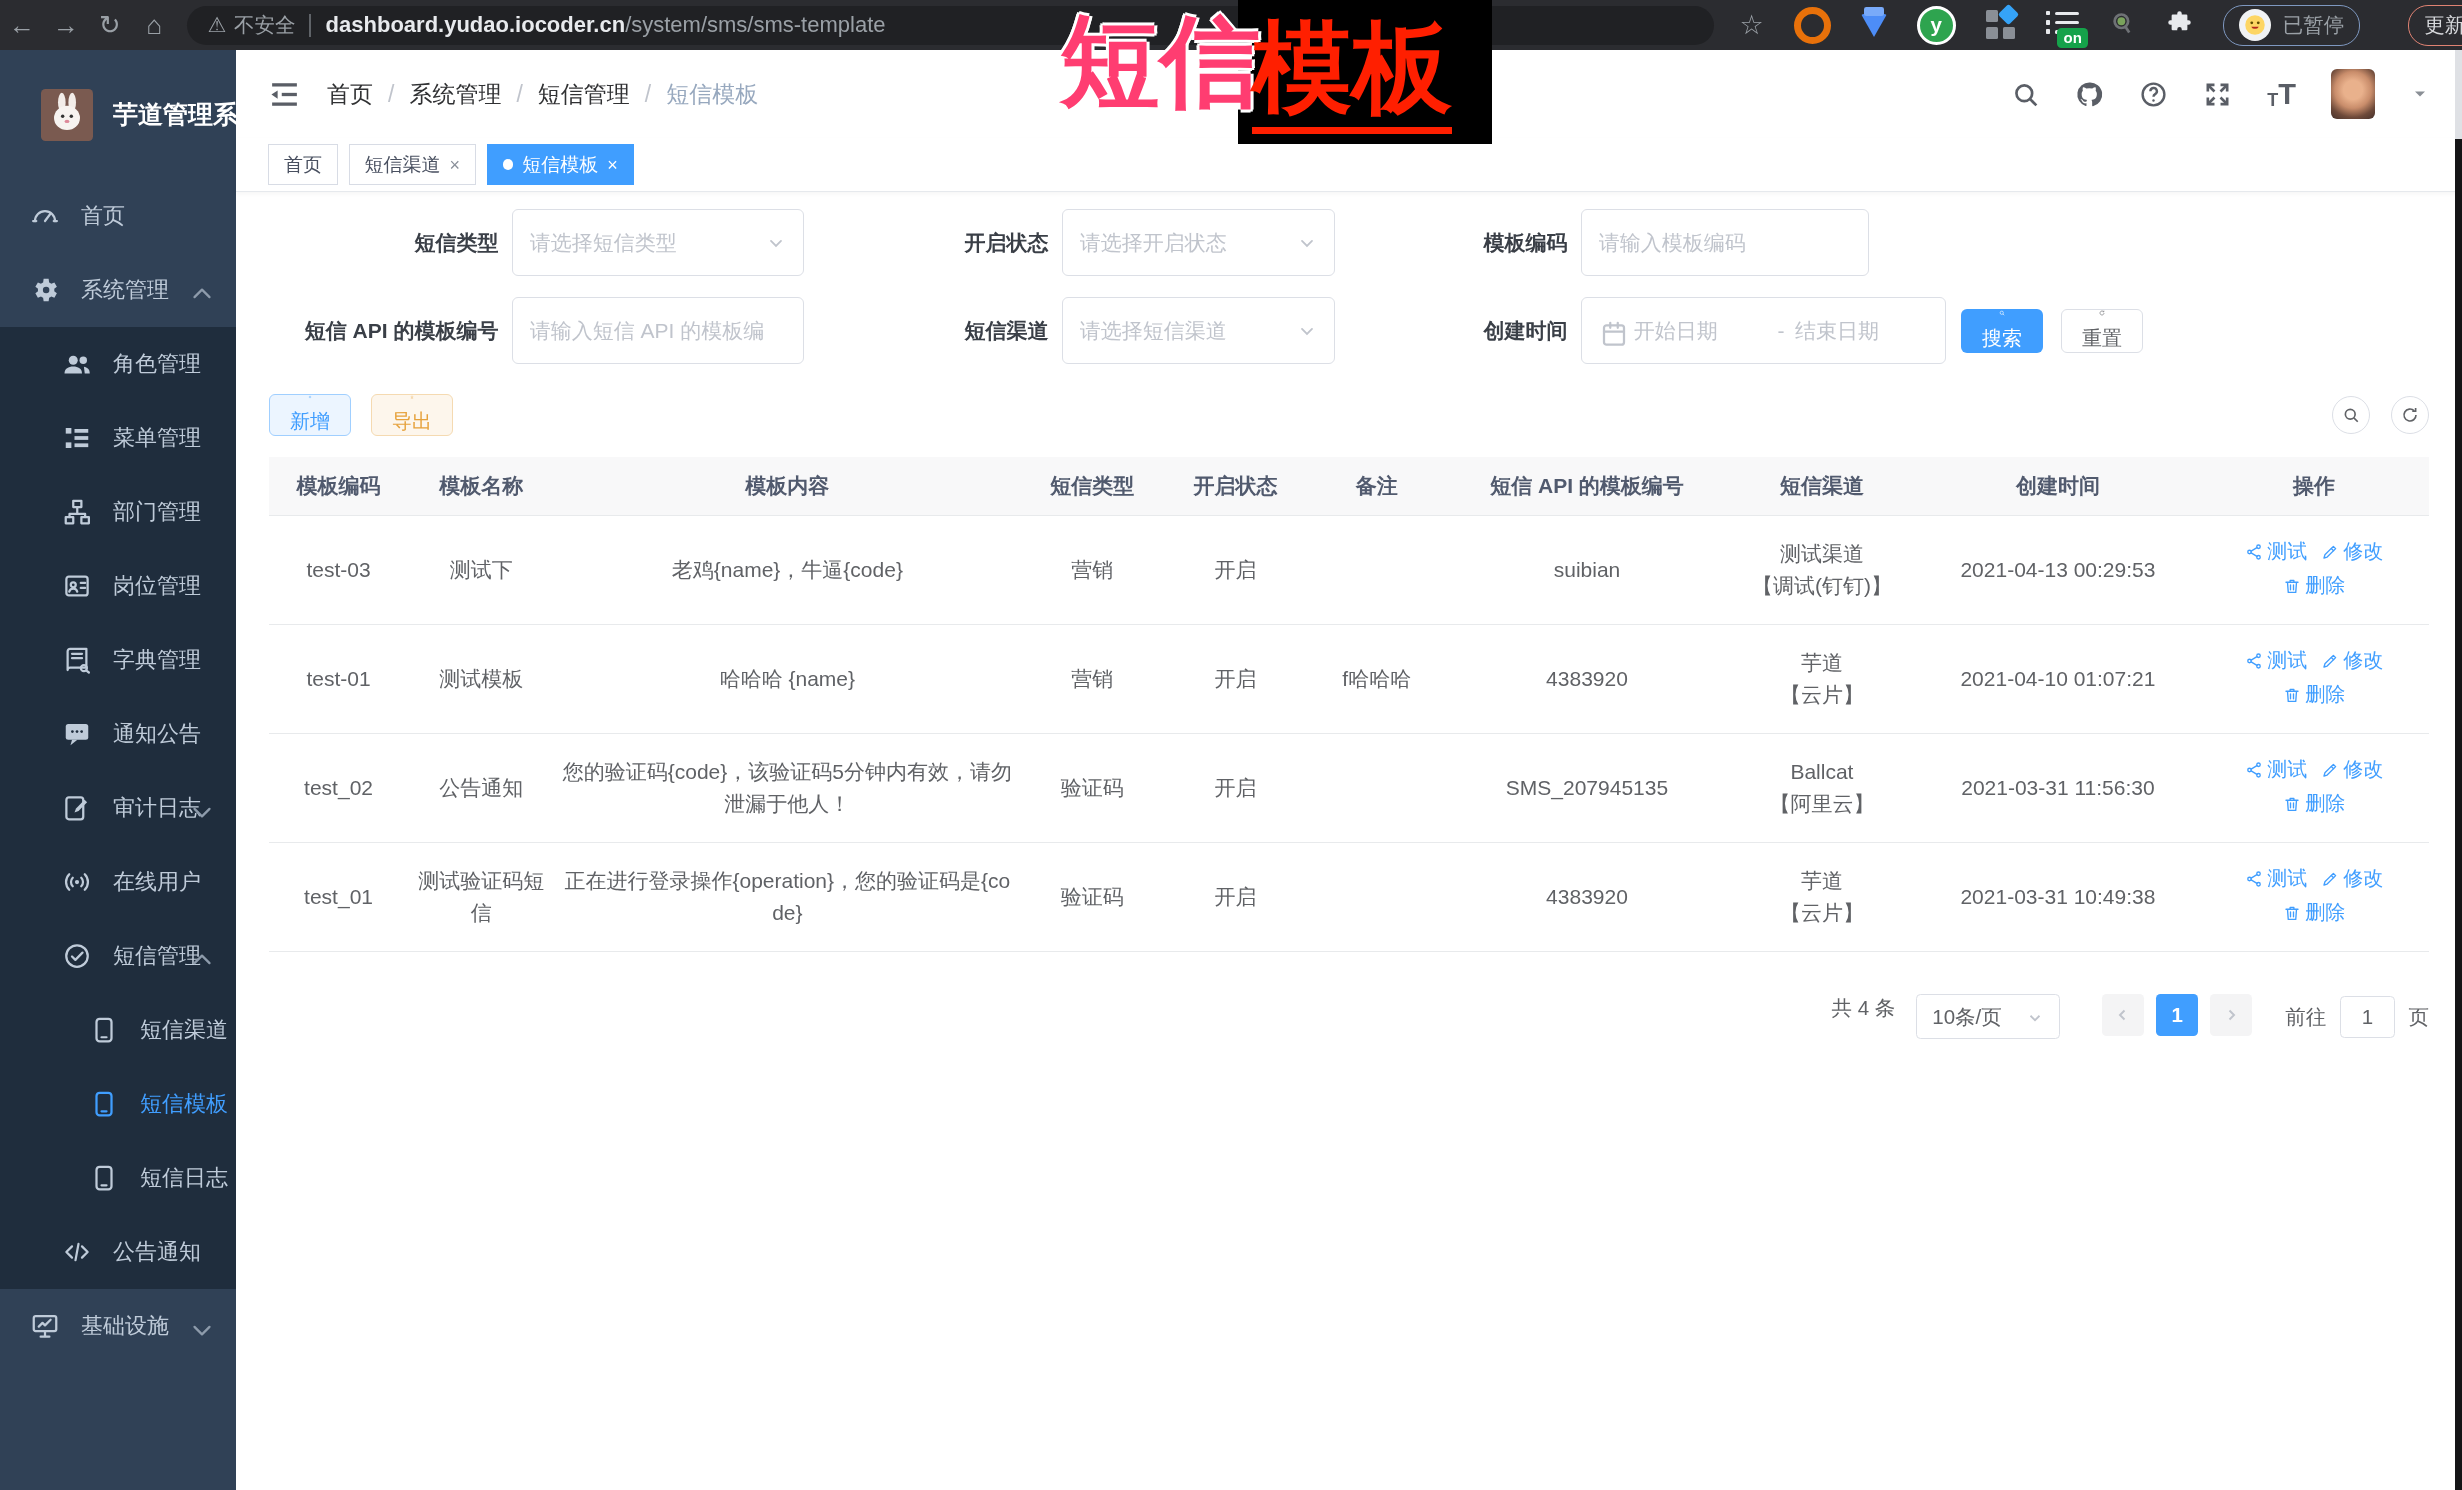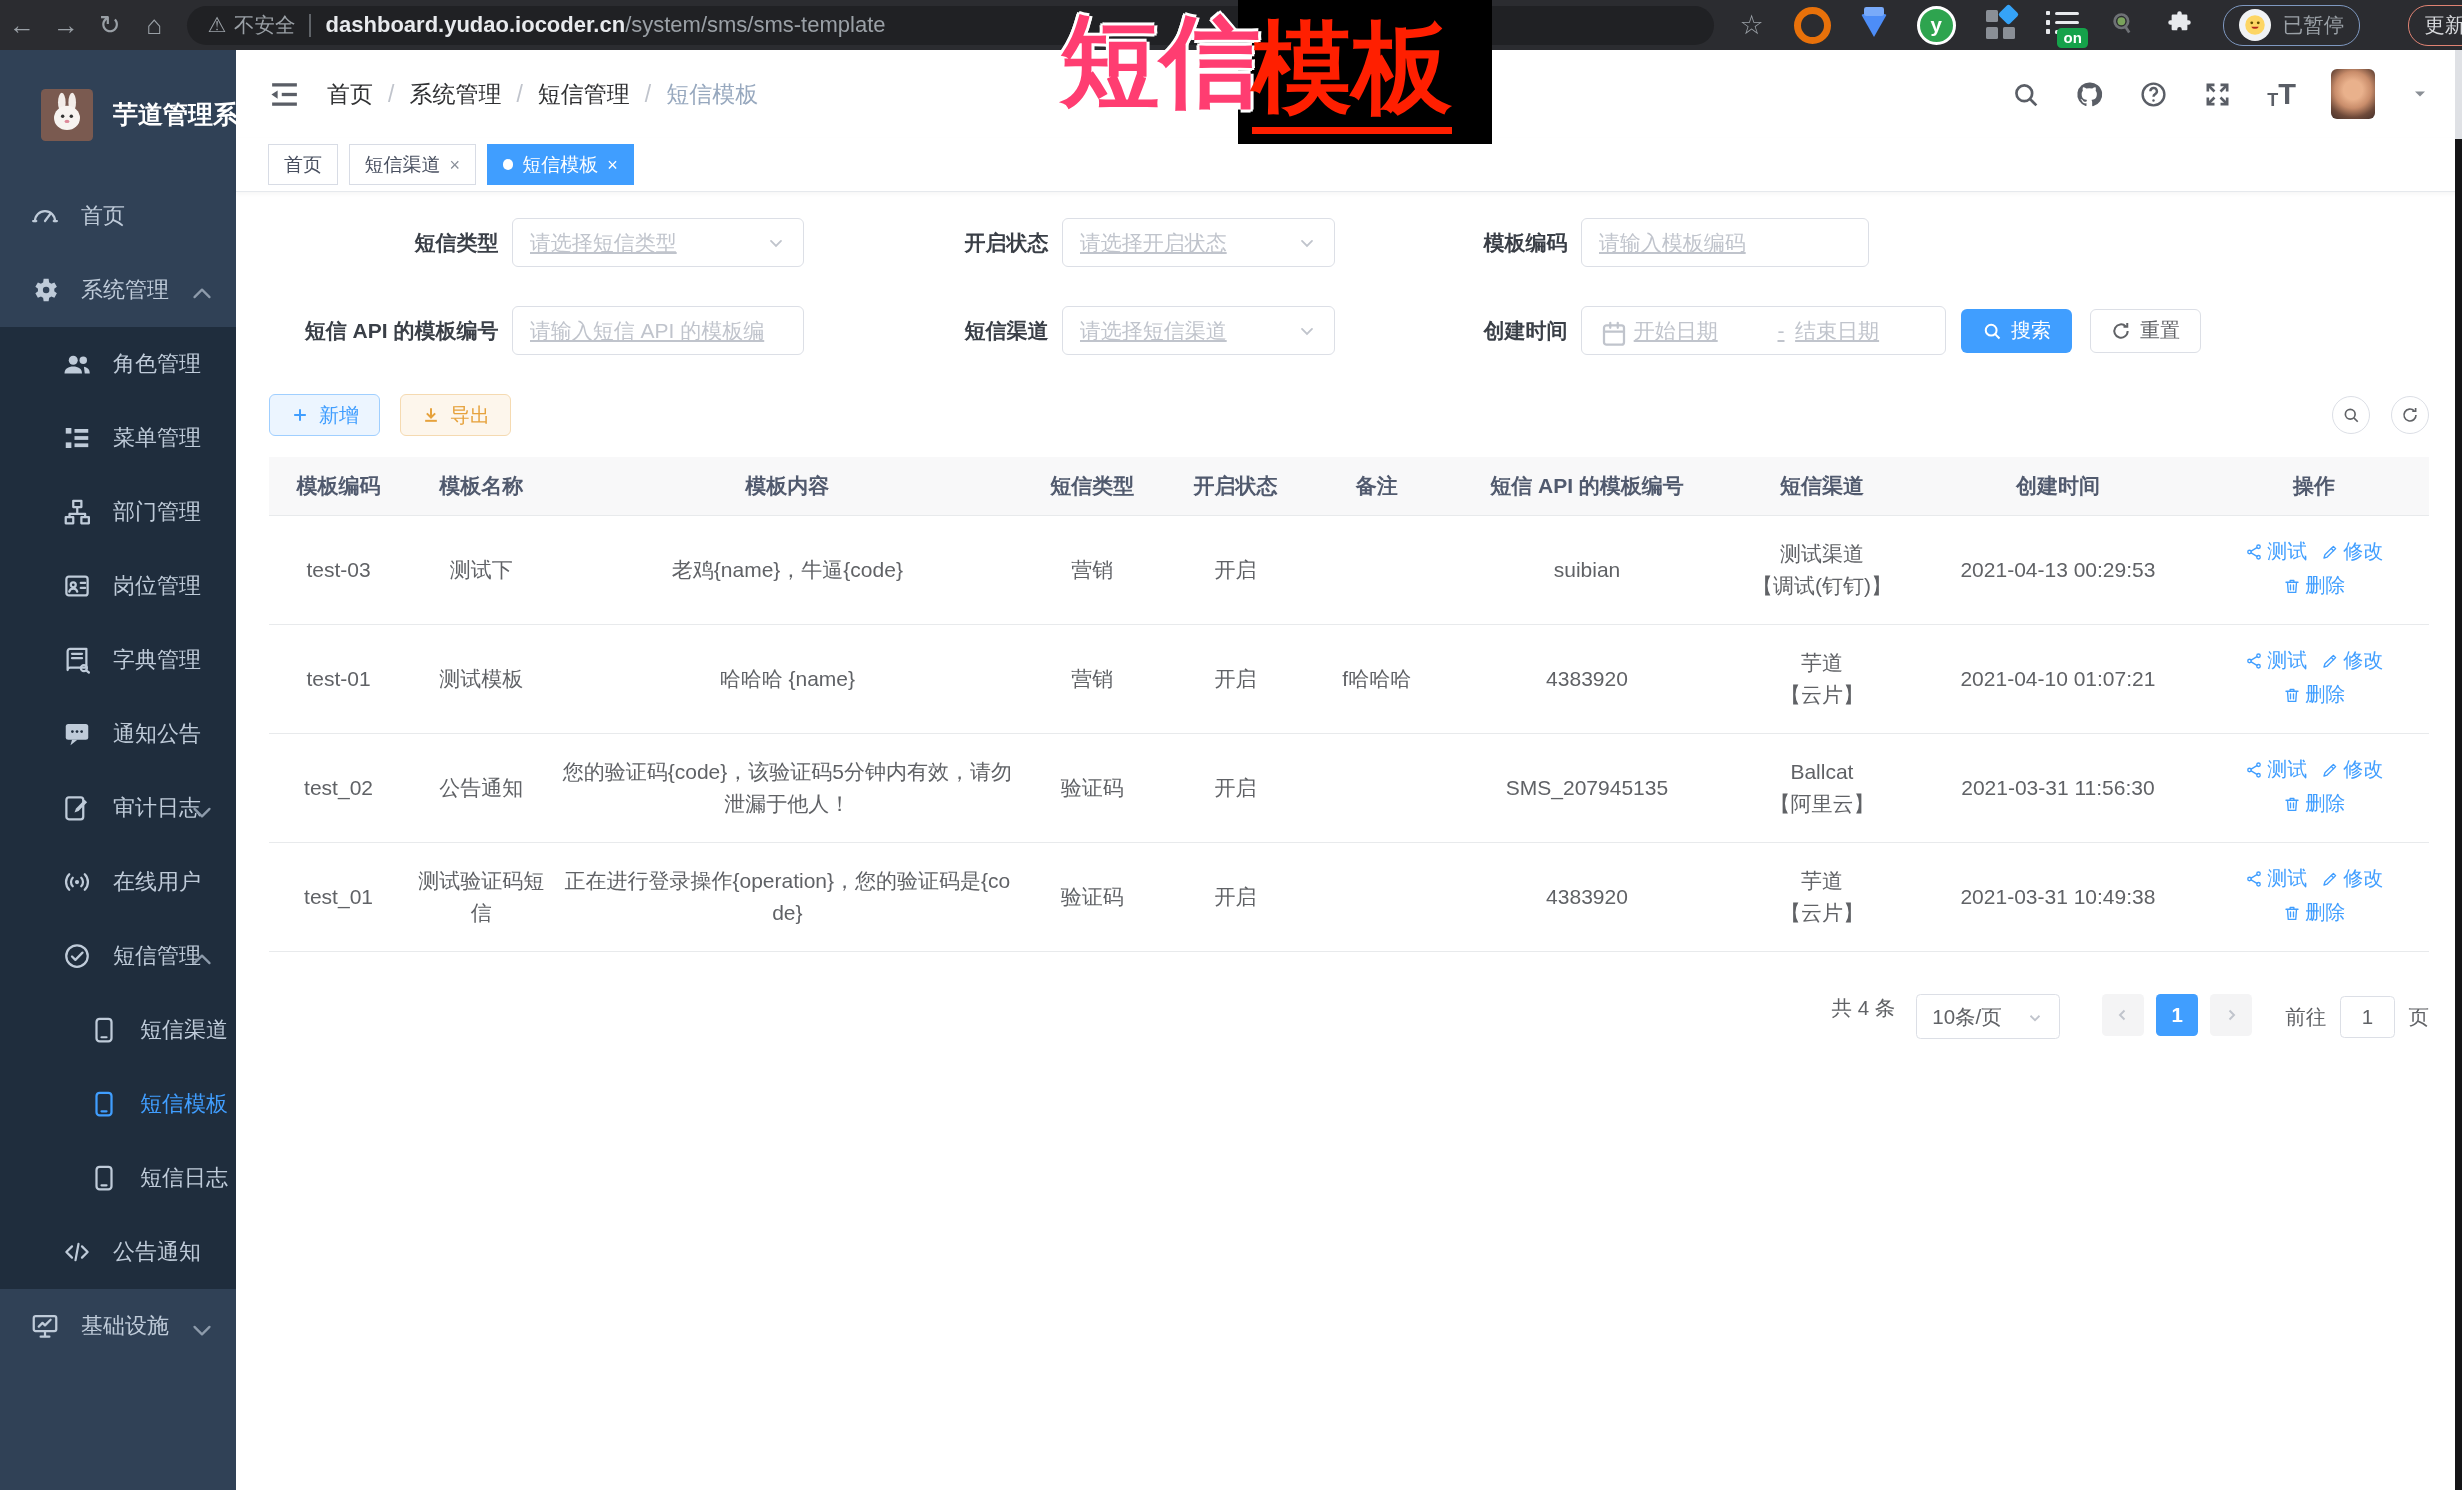--- a/index.html
+++ b/index.html
@@ -84,30 +84,30 @@
   .tag.active{background:#409eff;border-color:#409eff;color:#fff;}
   .tag.active .dot{display:block;}
   .tag.active .x{color:#fff;}
   .content{padding:26px 33px 0 33px;flex:1;}
   
   .frow{display:flex;align-items:center;height:49px;margin-bottom:39px;}
   .flabel{font-size:21px;font-weight:700;color:#3a3f47;text-align:right;padding-right:13.6px;box-sizing:border-box;white-space:nowrap;}
   .flabel.g1{width:243px;}
   .flabel.g2{width:258px;}
   .flabel.g3{width:246px;}
-  .fctl{height:49px;border:1.5px solid #dcdfe6;border-radius:6px;display:flex;align-items:center;
-        padding:0 16.7px;color:#c0c4cc;font-size:21px;background:#fff;box-sizing:border-box;text-decoration:underline;}
+  .fctl{height:67px;border:1.5px solid #dcdfe6;border-radius:6px;display:flex;align-items:center;
+        padding:0 16.7px;color:#c0c4cc;font-size:21px;background:#fff;box-sizing:border-box;}
   .fctl .ph{flex:1;overflow:hidden;white-space:nowrap;}
   .fctl .cdown{width:20px;height:20px;color:#c0c4cc;flex:0 0 auto;}
   .c1{width:292px;}.c2{width:273px;}.c3{width:288px;}.cdate{width:365px;}
   .cdate .cal{width:23px;height:23px;margin-right:12px;color:#c0c4cc;flex:0 0 auto;}
   .cdate .dph{flex:1;text-align:left;}
   .cdate .dsep{margin:0 10.6px;color:#c0c4cc;}
   .btn{height:44px;border-radius:6px;display:inline-flex;align-items:center;justify-content:center;
-       font-size:20px;padding:0 20px;gap:9px;border:1.5px solid transparent;box-sizing:border-box;white-space:nowrap;}
+       font-size:20px;padding:0 20px;gap:9px;border:1.5px solid transparent;box-sizing:border-box;white-space:nowrap;flex-direction:column;}
   .btn svg{width:20px;height:20px;}
   .btn-search{background:#409eff;color:#fff;margin-left:15px;}
   .btn-reset{background:#fff;border-color:#dcdfe6;color:#606266;margin-left:18px;}
   .btnrow{display:flex;align-items:center;margin-bottom:21px;}
   .btn-add{background:#ecf5ff;border-color:#a0cfff;color:#409eff;height:42px;}
   .btn-export{background:#fdf6ec;border-color:#f5dab1;color:#e6a23c;height:42px;margin-left:20px;}
   .circle-btns{margin-left:auto;display:flex;gap:21px;}
   .cbtn{width:38px;height:38px;border-radius:50%;border:1.5px solid #dcdfe6;color:#606266;display:flex;
         align-items:center;justify-content:center;box-sizing:border-box;}
   .cbtn svg{width:18px;height:18px;}

